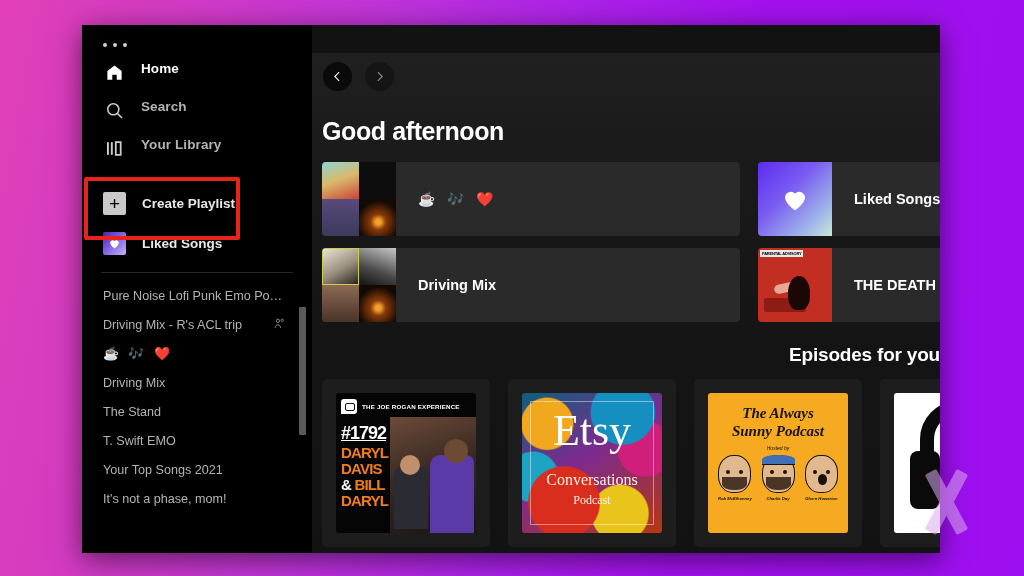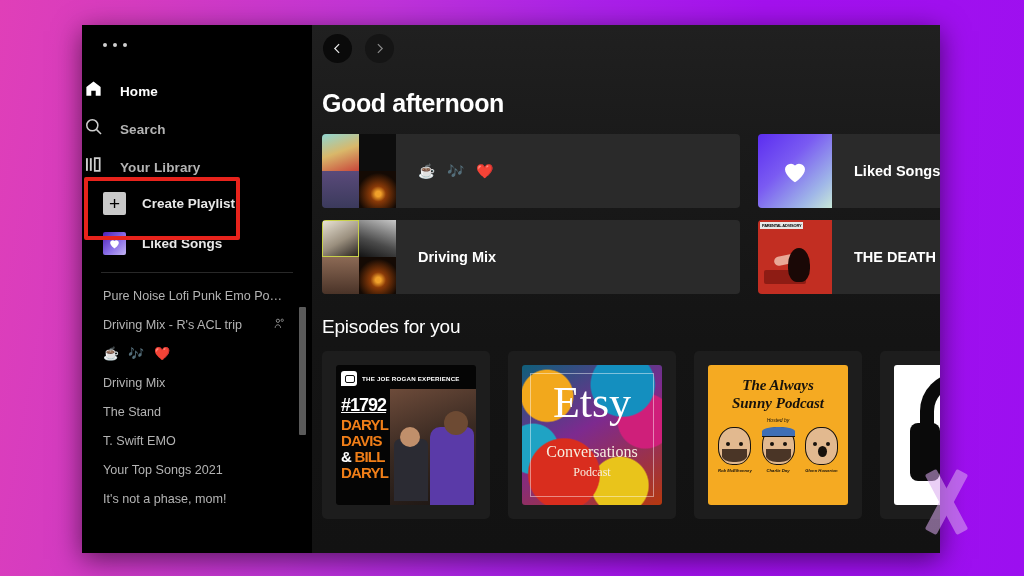--- a/index.html
+++ b/index.html
@@ -55,23 +55,24 @@
     padding-top: 6px;
   }
   .dots {
     display: flex; gap: 6px;
     padding: 12px 0 8px 21px;
   }
   .dots i { width: 4px; height: 4px; border-radius: 50%; background: #cfcfcf; display:block; }
 
   .nav { padding: 6px 0 0 0; }
   .nav-item {
-    display: flex; align-items: flex-end;
+    display: flex; align-items: flex-start;
     gap: 16px;
     height: 38px;
+    padding-left: 21px;
     color: #b3b3b3;
     font-size: 13.5px;
     font-weight: 700;
     letter-spacing: .1px;
     cursor: pointer;
   }
   .nav-item.active { color: #fff; }
   .nav-ico { width: 22px; height: 22px; display:flex; align-items:center; justify-content:center; flex:0 0 22px; }
   .nav-ico svg { display:block; }
 
@@ -142,40 +143,42 @@
   }
 
   
   #main {
     flex: 1 1 auto;
     background: #181818;
     background: linear-gradient(180deg, #202020 0%, #1a1a1a 22%, #141414 60%, #121212 100%);
     position: relative;
     overflow: hidden;
     padding: 0 0 8px 0;
+    margin-top: 28px;
   }
   .topbar { height: 46px; display:flex; align-items:center; gap: 13px; padding-left: 11px; }
   .navbtn {
     width: 29px; height: 29px; border-radius: 50%;
     background: #0a0a0a;
     display:flex; align-items:center; justify-content:center;
     cursor:pointer; border: none;
   }
   .navbtn.fwd { background: #151515; }
   .navbtn svg { display:block; }
 
   .greeting {
     color:#fff; font-size: 25px; font-weight: 700;
     letter-spacing: -.4px;
     padding: 18px 0 16px 10px;
   }
   .sec-title {
-    color:#fff; font-size: 19px; font-weight: 400;
+    color:#fff; font-size: 19px; font-weight: 700;
     letter-spacing: -.2px;
     padding: 22px 0 13px 10px;
+    text-align: right;
   }
 
   .grid {
     display: grid;
     grid-template-columns: 418px 418px;
     gap: 12px 18px;
     padding-left: 10px;
   }
   .shelf-card {
     display:flex; align-items:center;

